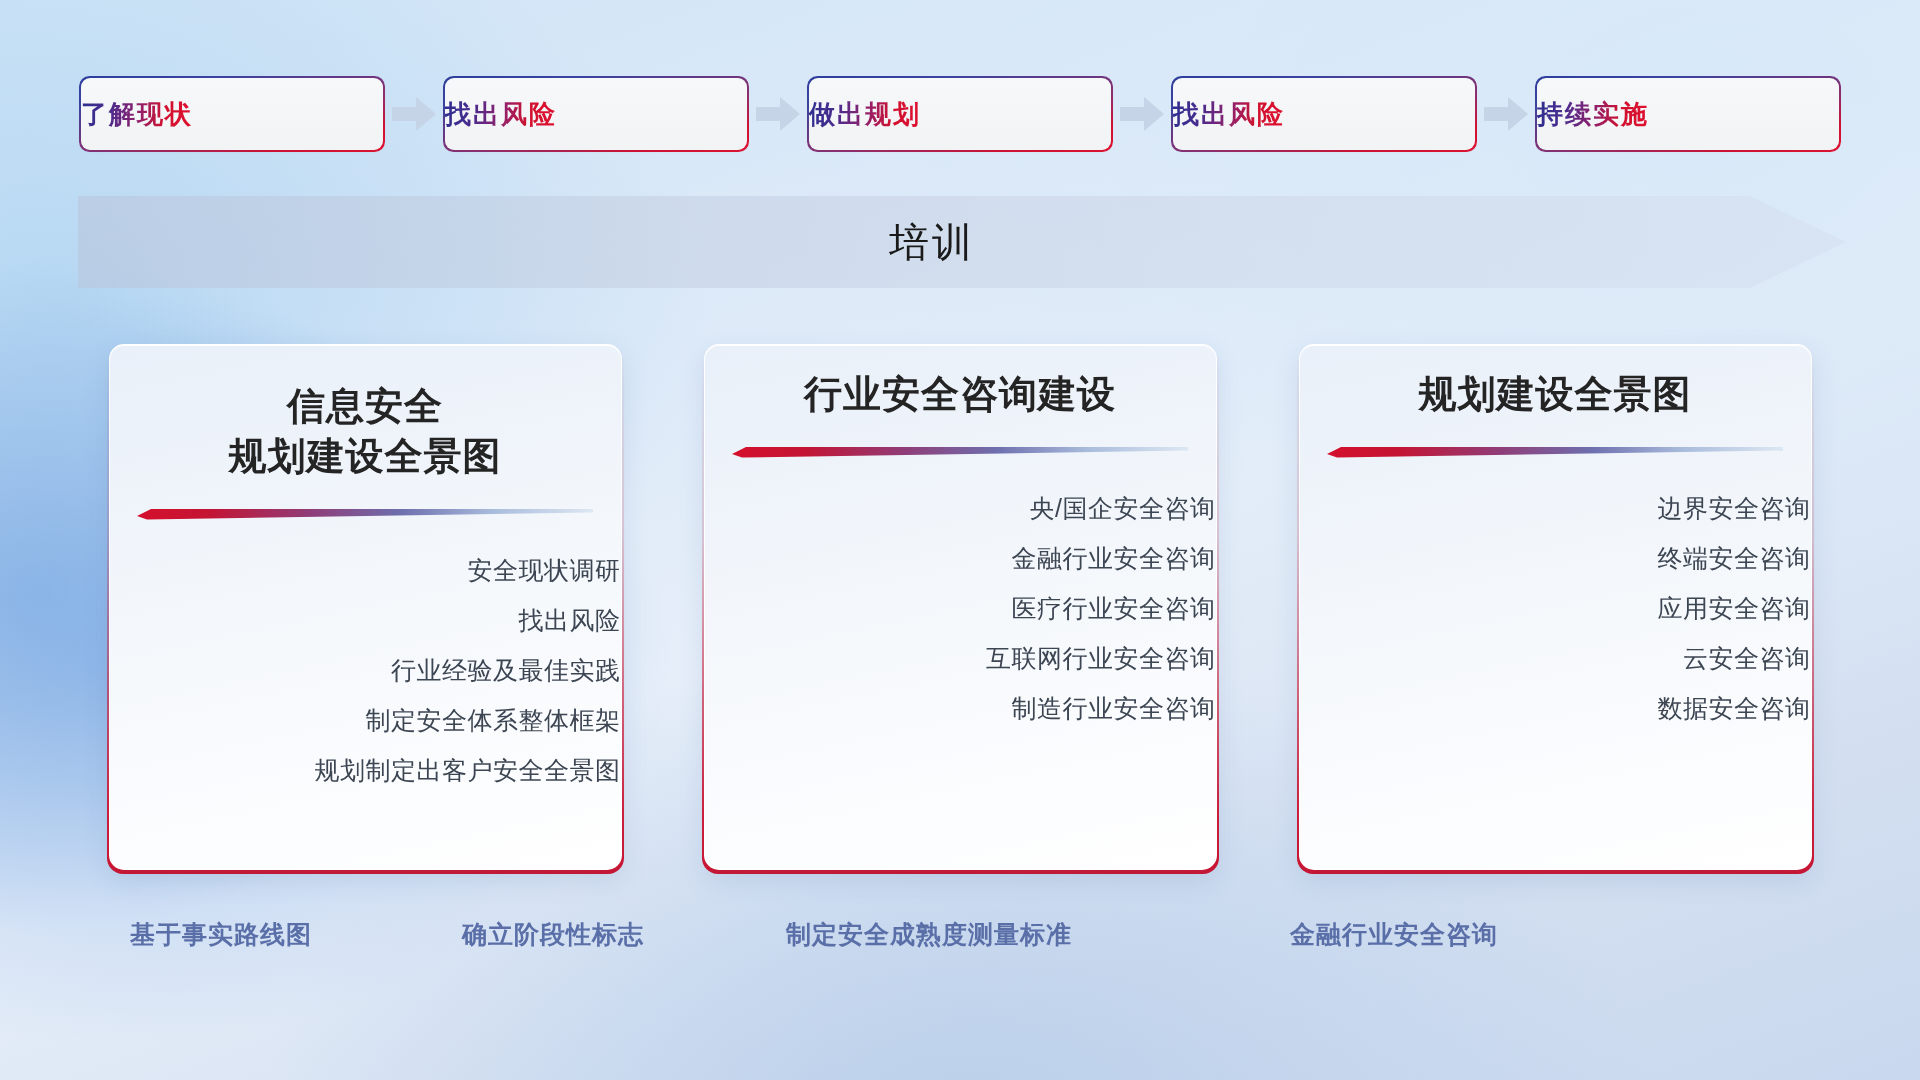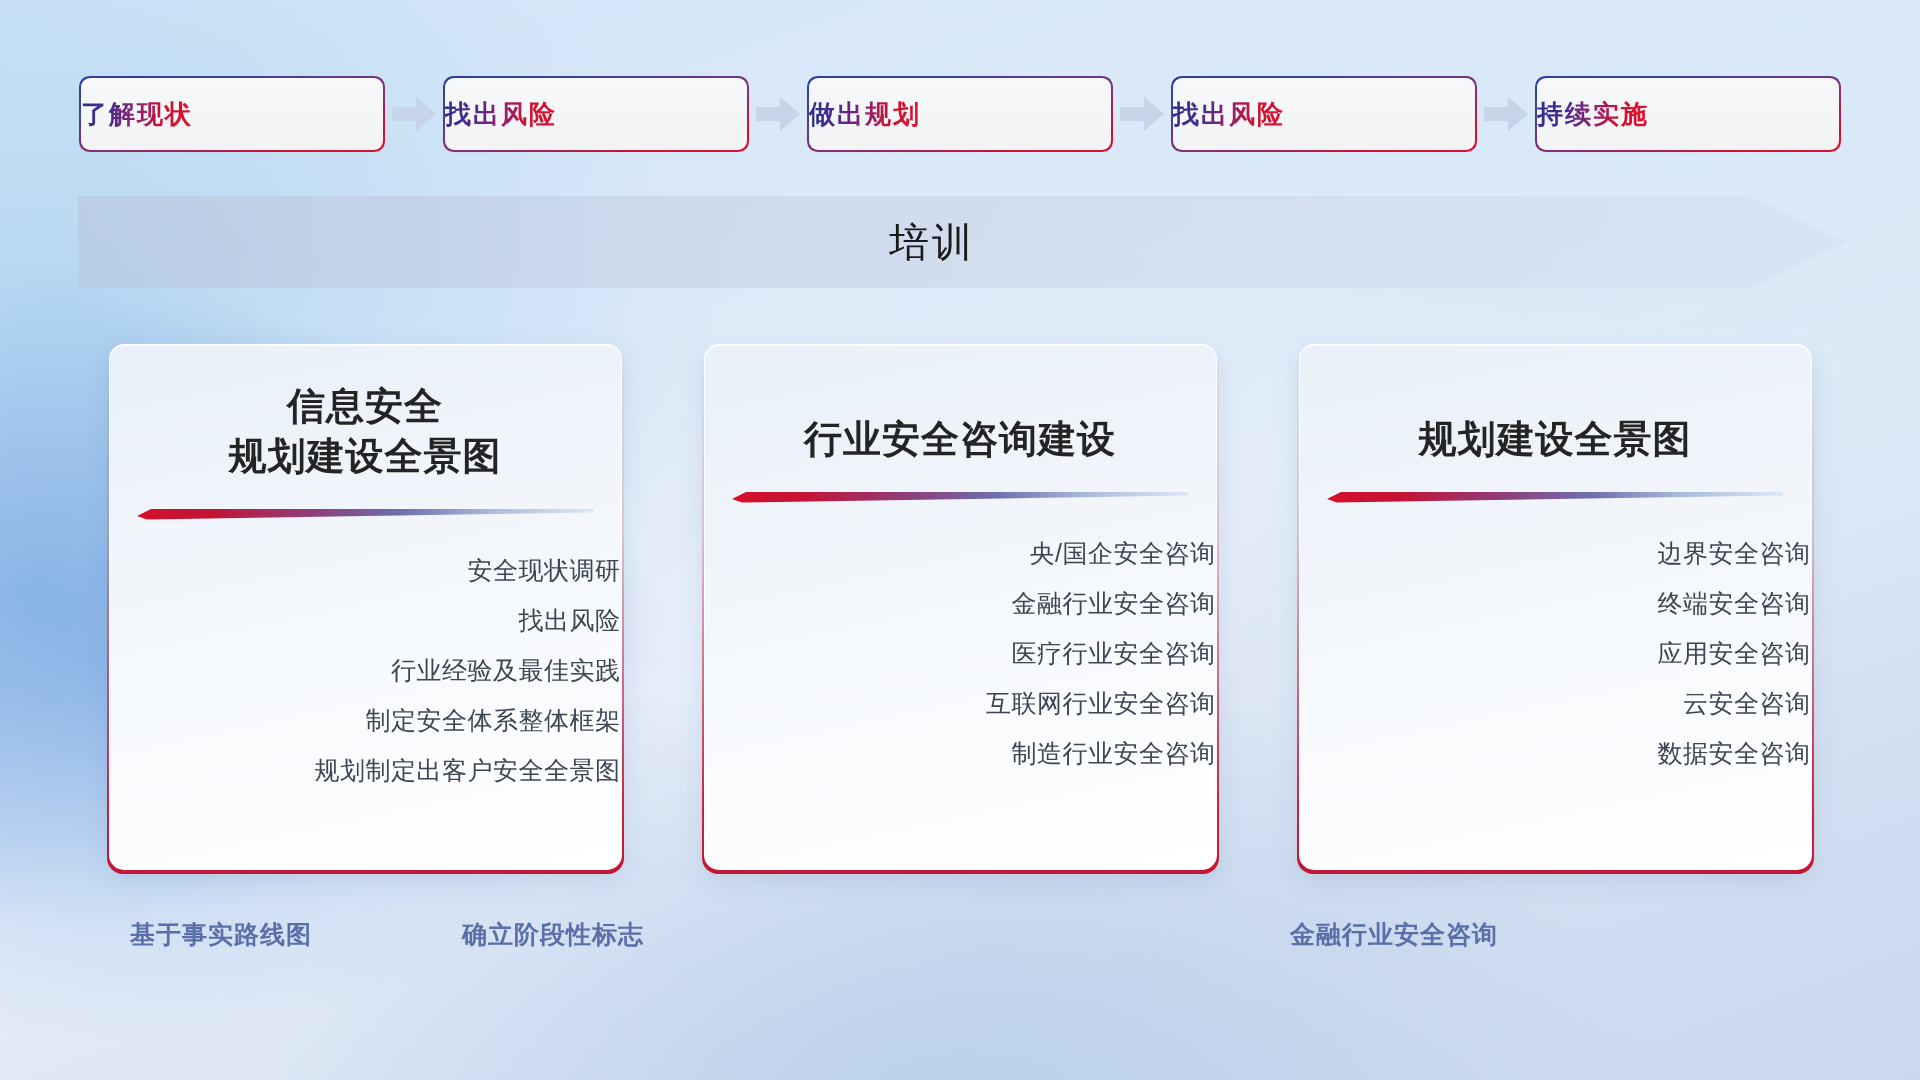--- a/index.html
+++ b/index.html
@@ -148,21 +148,21 @@
     box-shadow:
       0 10px 26px rgba(70,105,160,0.15),
       0 1px 0 rgba(255,255,255,0.95) inset;
     border: 1px solid rgba(255,255,255,0.92);
     overflow: hidden;
     display: flex;
     flex-direction: column;
     align-items: center;
   }
   .card-title {
-    margin-top: 69px;
+    margin-top: 24px;
     width: 100%;
     text-align: center;
     font-size: 38px;
     font-weight: 700;
     line-height: 1.32;
     color: #242424;
     letter-spacing: 1px;
     padding: 0 18px;
   }
   .card-title.two-line { margin-top: 36px; }
@@ -373,16 +373,17 @@
           <div class="card-list-item">数据安全咨询</div>
         </div>
       </div>
     </div>
 
   </div>
 
   <div class="footers">
     <div class="footer-label f1">基于事实路线图</div>
     <div class="footer-label f2">确立阶段性标志</div>
+    <div class="footer-label f3">制定安全成熟度测量标准</div>
     <div class="footer-label f4">金融行业安全咨询</div>
   </div>
 
 </div>
 
 </body></html>

